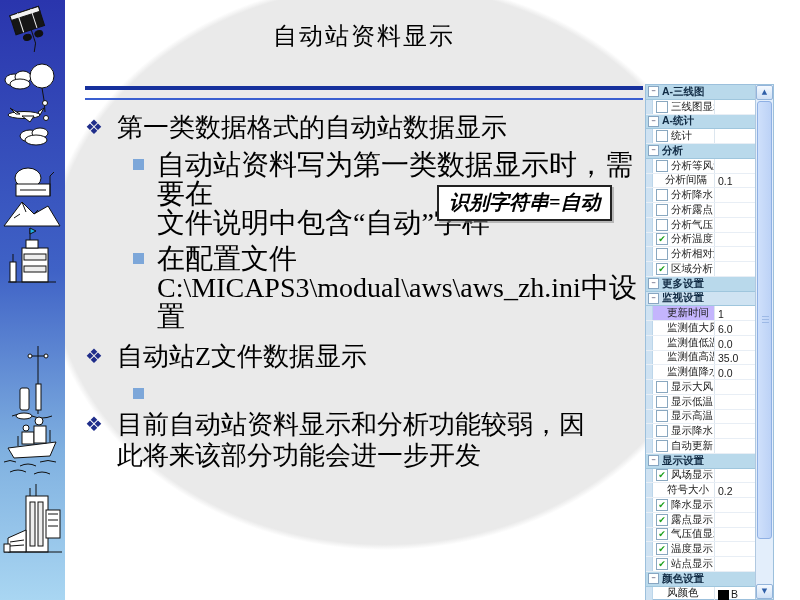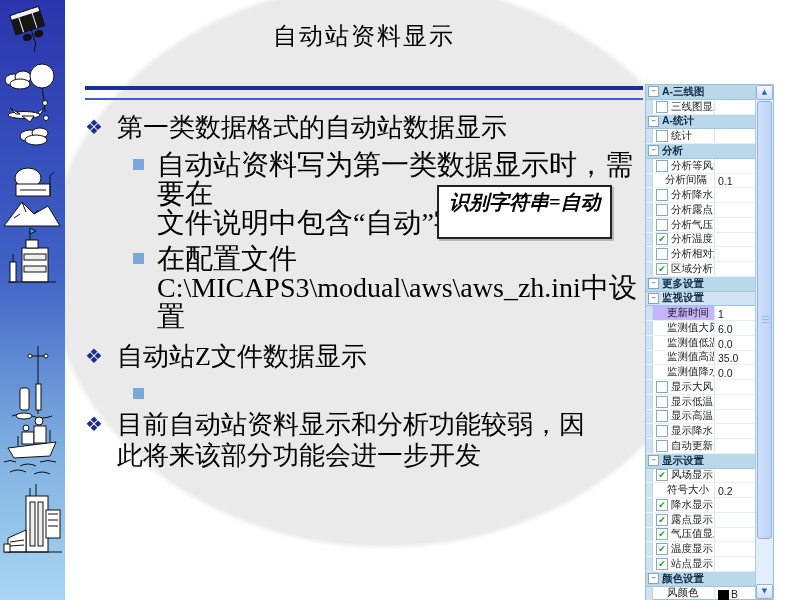--- a/index.html
+++ b/index.html
@@ -18,21 +18,21 @@
   
   #bullets{position:absolute;left:85px;top:102px;width:562px;color:#000;}
   .bullet{display:flex;align-items:flex-start;}
   .bullet.level1{margin-top:10px;font-size:26px;line-height:31px;}
   .bullet.level2{margin-top:7px;font-size:28px;line-height:29px;padding-left:48px;}
   .marker1{flex:0 0 32px;font-size:20px;line-height:31px;color:#1f2d8a;font-family:"DejaVu Sans",sans-serif;}
   .marker2{flex:0 0 24px;margin-top:9px;}
   .marker2 i{display:block;width:11px;height:11px;background:#7da7d9;}
   .btext{flex:1 1 auto;}
   
-  .callout{position:absolute;left:437px;top:185px;padding:2px 10px 21px 10px;background:#fff;
+  .callout{position:absolute;left:437px;top:185px;padding:2px 10px 3px 10px;background:#fff;
     border:2px solid #222;box-shadow:2px 2px 0 rgba(140,140,140,.55);
     font-size:20px;font-weight:bold;font-style:italic;color:#000;white-space:nowrap;}
   
   .panel{position:absolute;left:645px;top:84px;width:129px;height:516px;background:#fff;
     border:1px solid #9cc0dc;box-sizing:border-box;
     font-family:"Liberation Sans","DejaVu Sans",sans-serif;font-size:10.5px;color:#1b1b1b;}
   #prop-rows{position:absolute;left:0;top:0;width:110px;height:516px;overflow:hidden;}
   .row{display:flex;align-items:center;height:14.75px;box-sizing:border-box;
        border-bottom:1px solid #e8eef5;}
   .row.group{background:#b9d9eb;font-weight:bold;color:#102a43;border-bottom:1px solid #9fc6dd;}

